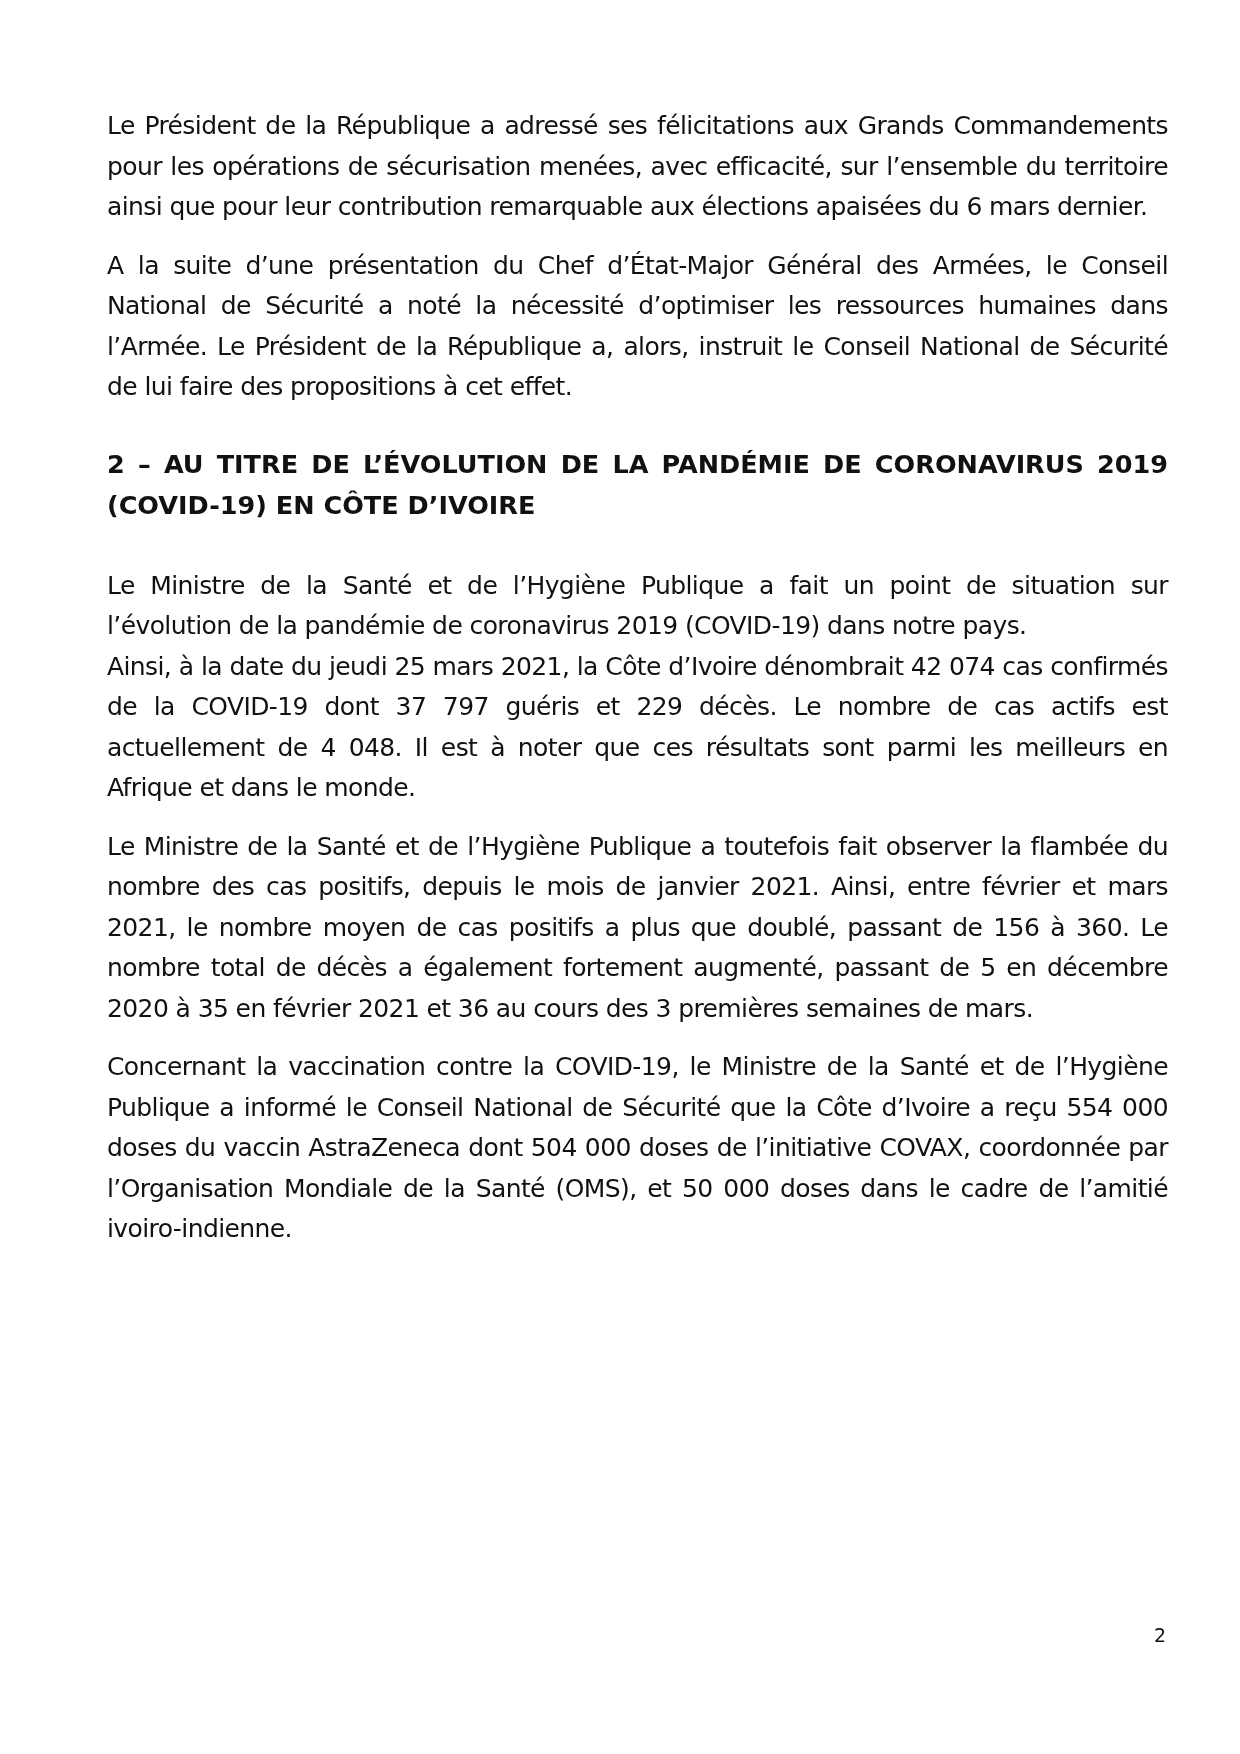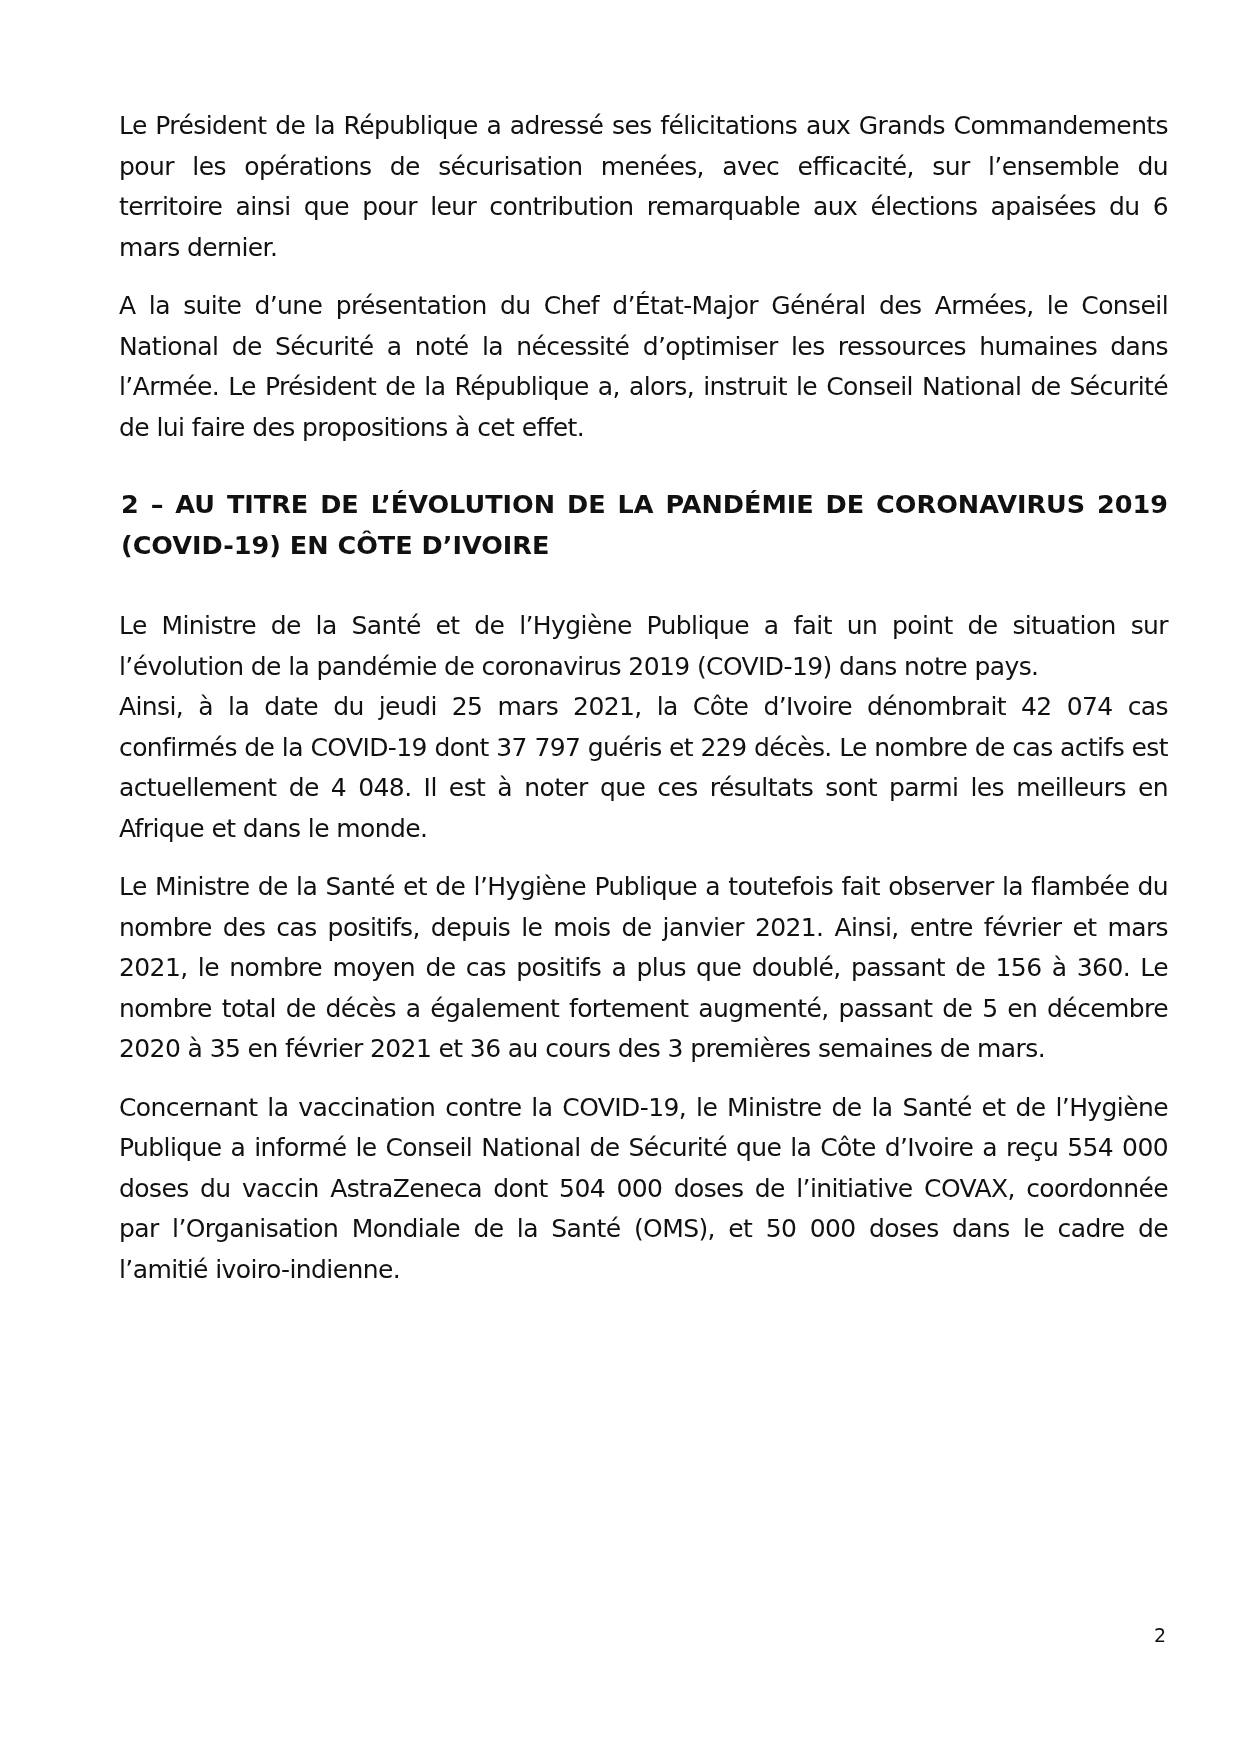--- a/index.html
+++ b/index.html
@@ -3,24 +3,24 @@
 <meta charset="utf-8">
 <style>
   html, body { margin: 0; padding: 0; background: #ffffff; }
   body { width: 1240px; height: 1754px; position: relative; overflow: hidden; }
   .page {
     position: absolute; left: 107px; top: 106px; width: 1061px;
     font-family: "DejaVu Sans", sans-serif;
     font-size: 25px; line-height: 40.5px; color: #111111;
     letter-spacing: -0.6px;
   }
-  .para { margin: 0 0 18px 12px; text-align: justify; text-align-last: left; }
+  .para { margin: 0 0 18px 0; text-align: justify; text-align-last: left; }
   .para.tight { margin-bottom: 0; }
   .heading {
-    margin: 36px 0 40px 14px; font-weight: bold; text-align: justify;
+    margin: 36px 0 40px 0; font-weight: bold; text-align: justify;
     text-align-last: left; line-height: 41px; letter-spacing: 0px; font-size: 25.5px;
   }
   .page-number {
     position: absolute; left: 1154px; top: 1624px;
     font-family: "DejaVu Sans", sans-serif; font-size: 19px; color: #111;
   }
 </style>
 </head>
 <body>
 

